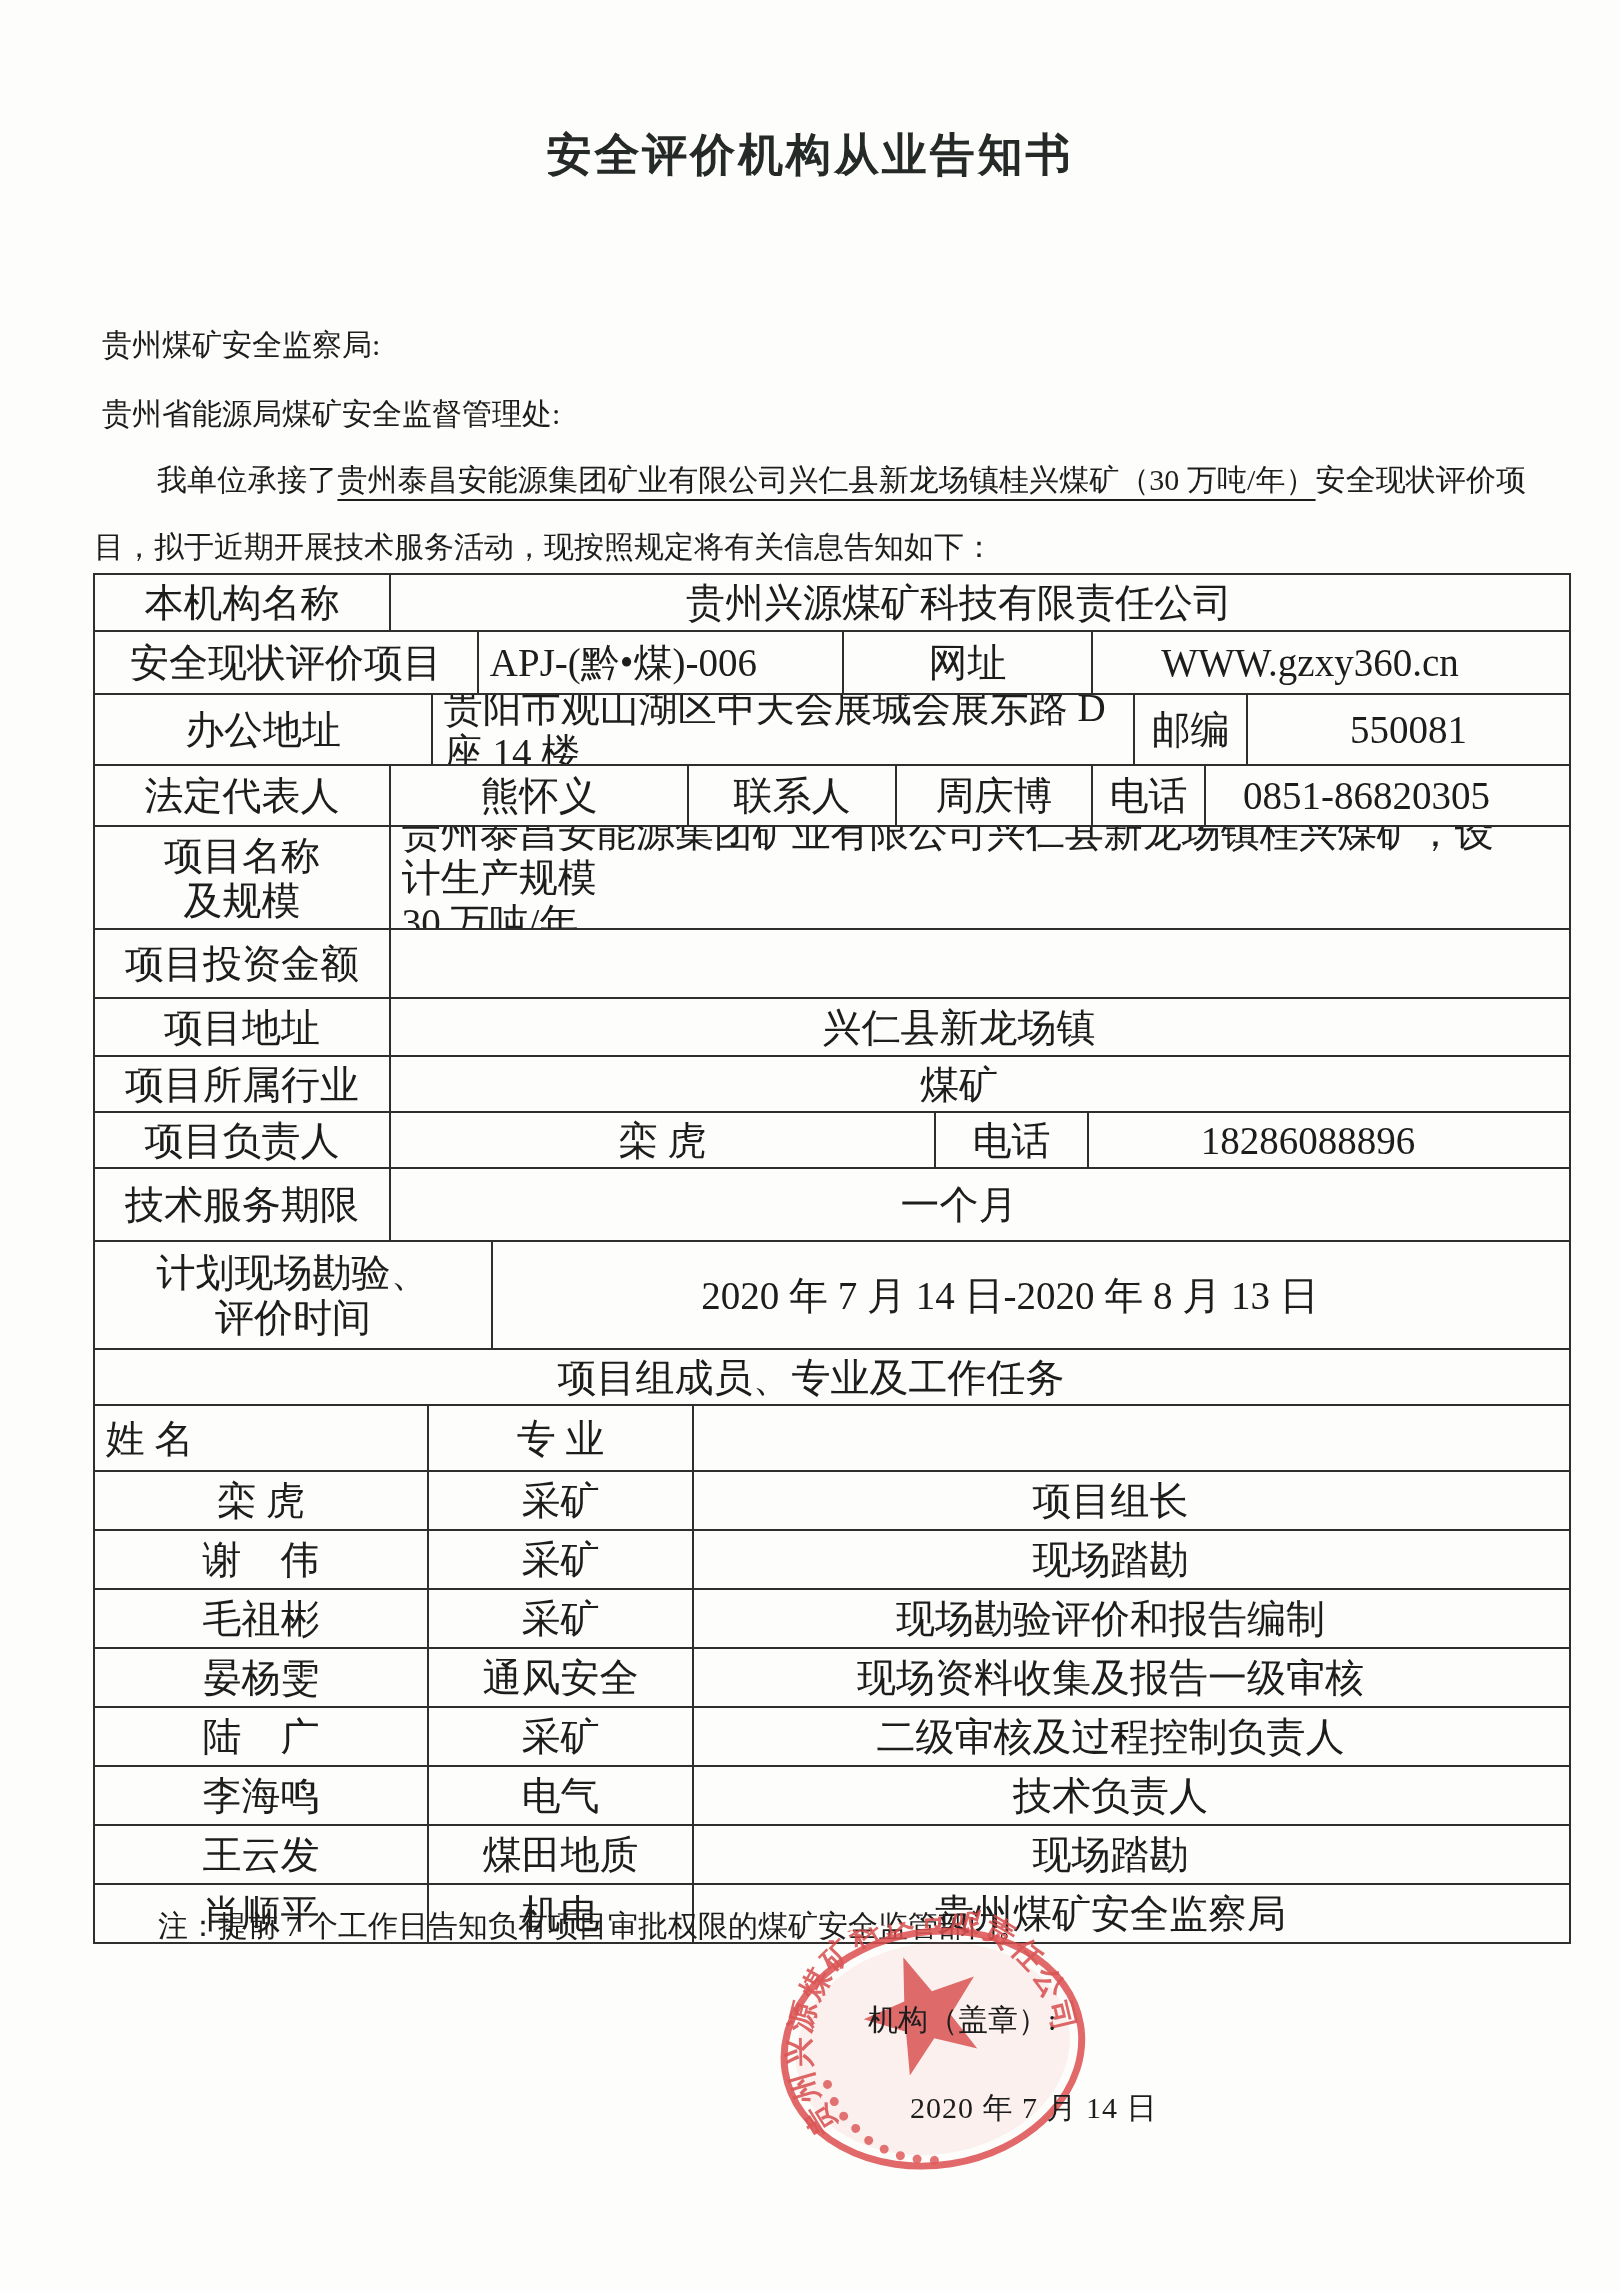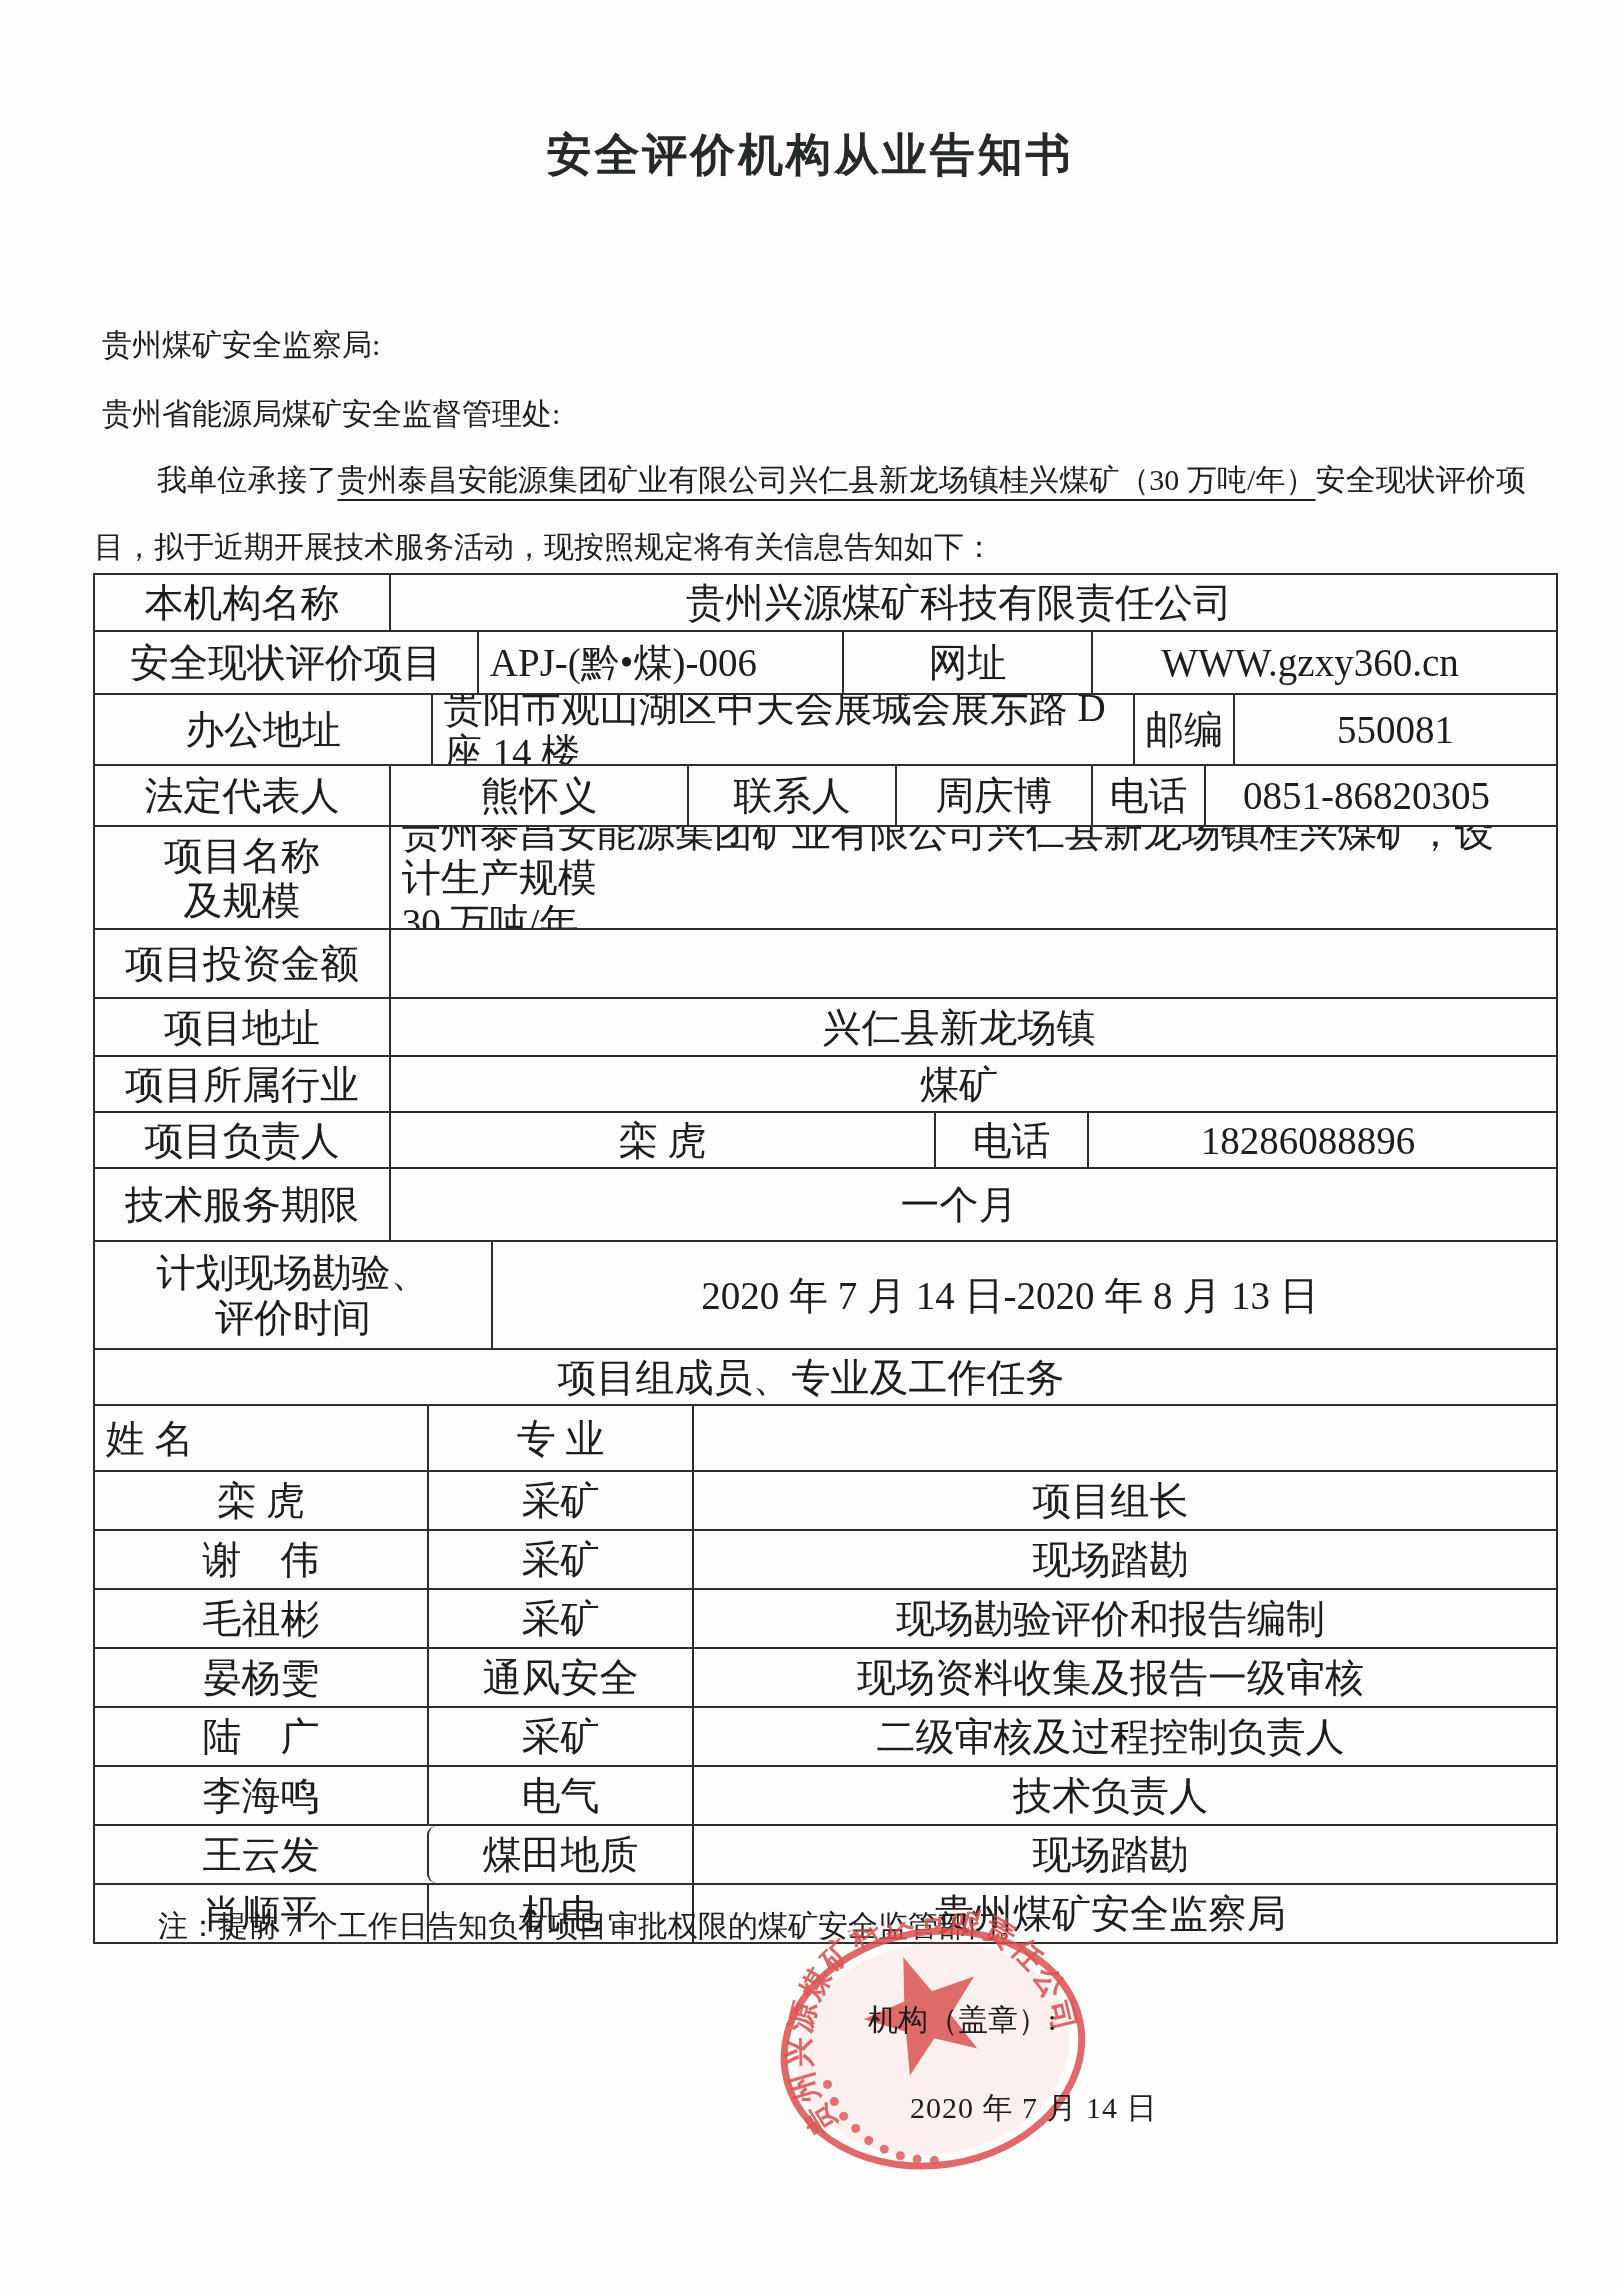--- a/index.html
+++ b/index.html
@@ -75,21 +75,21 @@
     </div>
     <div class="trow" style="height: 61px;">
       <div class="tcell" style="width: 382px;">安全现状评价项目</div>
       <div class="tcell left" style="width: 365px;">APJ-(黔•煤)-006</div>
       <div class="tcell" style="width: 249px;">网址</div>
       <div class="tcell" style="width: 436px;">WWW.gzxy360.cn</div>
     </div>
     <div class="trow" style="height: 69px;">
       <div class="tcell" style="width: 336px;">办公地址</div>
       <div class="tcell left" style="width: 702px;">贵阳市观山湖区中天会展城会展东路 D 座 14 楼</div>
-      <div class="tcell" style="width: 100px;">邮编</div>
+      <div class="tcell" style="width: 113px;">邮编</div>
       <div class="tcell" style="width: 323px;">550081</div>
     </div>
     <div class="trow" style="height: 59px;">
       <div class="tcell" style="width: 294px;">法定代表人</div>
       <div class="tcell" style="width: 298px;">熊怀义</div>
       <div class="tcell" style="width: 208px;">联系人</div>
       <div class="tcell" style="width: 196px;">周庆博</div>
       <div class="tcell" style="width: 113px;">电话</div>
       <div class="tcell" style="width: 323px;">0851-86820305</div>
     </div>
@@ -159,21 +159,21 @@
       <div class="tcell" style="width: 265px;">采矿</div>
       <div class="tcell" style="width: 835px;">二级审核及过程控制负责人</div>
     </div>
     <div class="trow" style="height: 57px;">
       <div class="tcell" style="width: 332px;">李海鸣</div>
       <div class="tcell" style="width: 265px;">电气</div>
       <div class="tcell" style="width: 835px;">技术负责人</div>
     </div>
     <div class="trow" style="height: 57px;">
       <div class="tcell" style="width: 332px;">王云发</div>
-      <div class="tcell" style="width: 265px; border-radius: 9px;">煤田地质</div>
+      <div class="tcell" style="width: 265px;">煤田地质</div>
       <div class="tcell" style="width: 835px;">现场踏勘</div>
     </div>
     <div class="trow" style="height: 57px;">
       <div class="tcell" style="width: 332px;">肖顺平</div>
       <div class="tcell" style="width: 265px;">机电</div>
       <div class="tcell" style="width: 835px;">贵州煤矿安全监察局</div>
     </div>
   </div>
 
 <div class="abs note-line">注：提前 7 个工作日告知负有项目审批权限的煤矿安全监管部门。</div>

